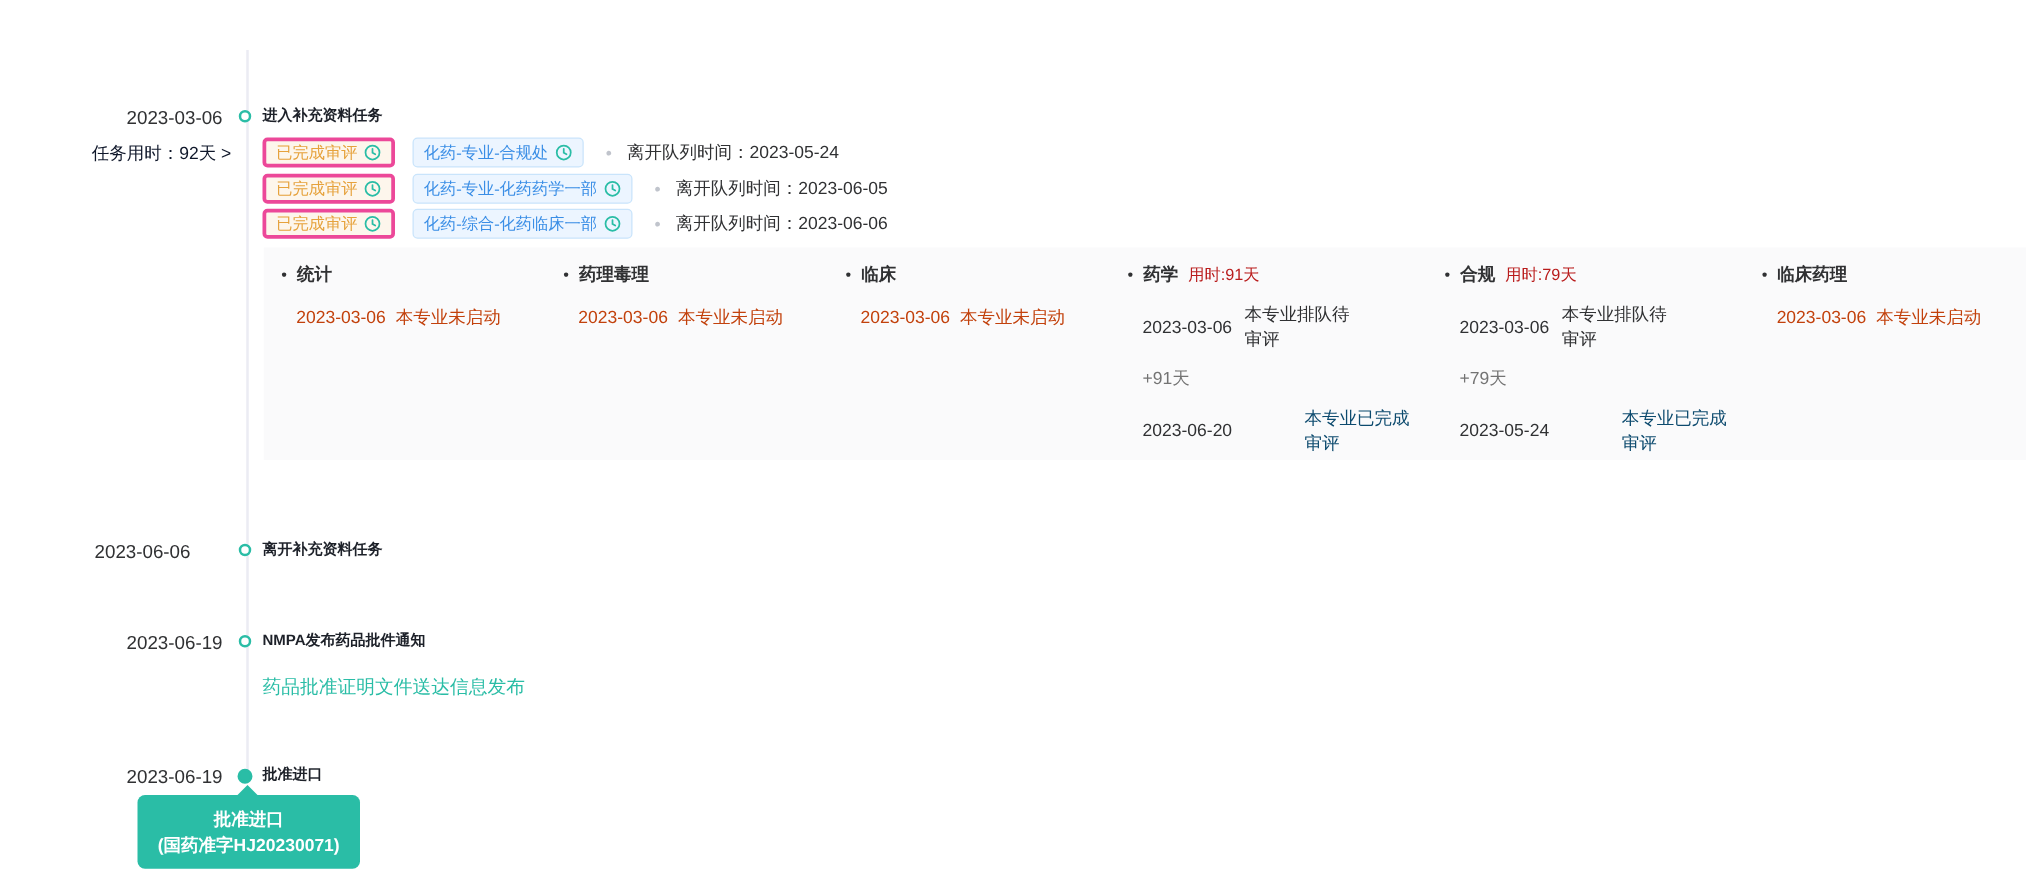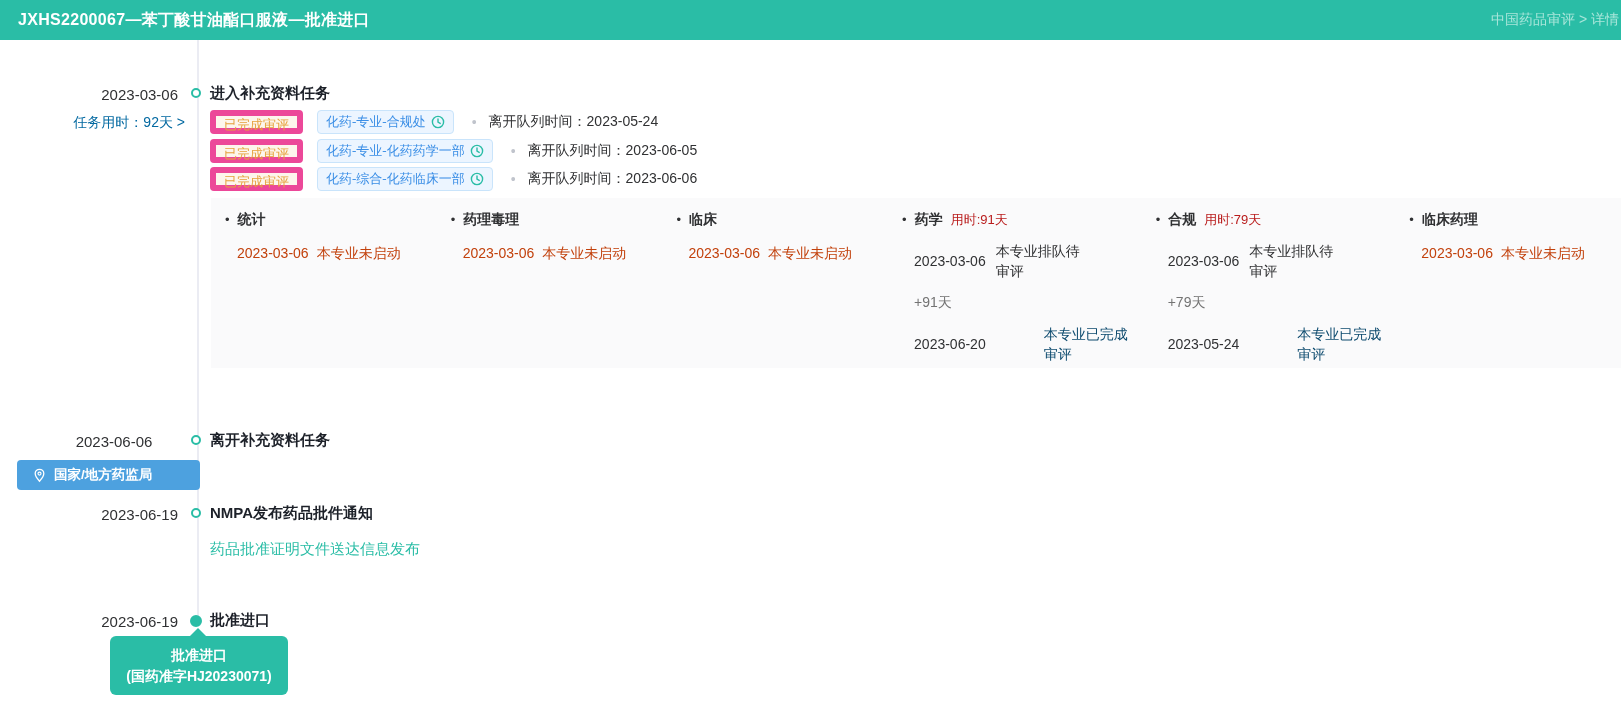--- a/index.html
+++ b/index.html
@@ -12,29 +12,29 @@
   .header-title { color:#ffffff; font-weight:bold; font-size:16px; letter-spacing:0.3px; white-space:nowrap; }
   .header-breadcrumb { color:#A9E6DA; font-size:14px; white-space:nowrap; margin-right:-16px; }
 
   
   .vline { position:absolute; left:197px; top:40px; width:2px; height:578px; background:#EBECF3; }
   .marker { position:absolute; left:191px; width:10px; height:10px; border-radius:50%;
             background:#fff; border:2px solid #2ABDA6; }
   .marker.filled { background:#2ABDA6; border-color:#2ABDA6; width:12px; height:12px; left:190px; }
 
   .tl-date { position:absolute; left:50px; width:128px; text-align:right; font-size:15px; color:#303133; }
-  .tl-title { position:absolute; left:210px; font-size:15px; font-weight:bold; color:#1d2129; white-space:nowrap; }
-
-  .duration { position:absolute; left:40px; width:145px; text-align:right; font-size:14px; color:#0369a1; }
+  .tl-title { position:absolute; left:210px; font-size:12px; font-weight:bold; color:#1d2129; white-space:nowrap; }
+
+  .duration { position:absolute; left:40px; width:145px; text-align:right; font-size:14px; color:#0f172a; }
 
   
   .queue-row { position:absolute; left:210px; display:flex; align-items:center; height:24px; }
   .badge { display:inline-flex; align-items:center; gap:5px; height:24px; padding:0 8px;
            border-radius:4px; font-size:13px; white-space:nowrap; }
-  .badge.warn { color:#E6A23C; background:#FDF6EC; border:6px solid #ec4899;flex-direction:column; }
+  .badge.warn { color:#E6A23C; background:#FDF6EC; border:3px solid #ec4899; }
   .badge.info { color:#3A8EE6; background:#ECF5FF; border:1px solid #C9E4FB; margin-left:14px;font-family:Liberation Serif, serif; }
   .clock { width:14px; height:14px; display:block; }
   .sep-dot { color:#C0C4CC; font-size:14px; margin:0 12px 0 18px; }
   .leave-text { font-size:14px; color:#303133; white-space:nowrap; }
 
   
   .panel { position:absolute; left:211px; top:198px; width:1410px; height:170px; background:#FAFAFB;
            display:flex; }
   .col { flex:1; padding:13px 10px 0 14px; }
   .col-head { display:flex; align-items:baseline; gap:8px; }
@@ -65,24 +65,20 @@
              line-height:1.5; text-align:center; }
   .tooltip::before { content:""; position:absolute; top:-8px; left:80px; width:0; height:0;
              border-left:8px solid transparent; border-right:8px solid transparent;
              border-bottom:8px solid #2ABDA6; }
 </style>
 </head>
 <body>
 
 <div class="page">
 
-  <div class="header">
-    <div class="header-title">JXHS2200067—苯丁酸甘油酯口服液—批准进口</div>
-    <div class="header-breadcrumb">中国药品审评 &gt; 详情</div>
-  </div>
 
   <div class="vline"></div>
 
   <div class="tl-date" style="top:86px;">2023-03-06</div>
   <div class="marker" style="top:88px;"></div>
   <div class="tl-title" style="top:84px;">进入补充资料任务</div>
   <div class="duration" style="top:114px;">任务用时：92天 &gt;</div>
 
   <div class="queue-row" style="top:110px;">
     <span class="badge warn">
@@ -228,27 +224,20 @@
         </div>
       </div>
     </div>
 
   </div>
 
   <div class="tl-date" style="top:433px;text-align:center;">2023-06-06</div>
   <div class="marker" style="top:435px;"></div>
   <div class="tl-title" style="top:431px;">离开补充资料任务</div>
 
-  <div class="org-badge">
-    <svg class="pin" viewBox="0 0 15 15">
-      <path d="M7.5 1.3c-2.4 0-4.3 1.9-4.3 4.3 0 3 4.3 7.6 4.3 7.6s4.3-4.6 4.3-7.6c0-2.4-1.9-4.3-4.3-4.3z" fill="none" stroke="#ffffff" stroke-width="1.3"></path>
-      <circle cx="7.5" cy="5.6" r="1.5" fill="none" stroke="#ffffff" stroke-width="1.2"></circle>
-    </svg>
-    <span>国家/地方药监局</span>
-  </div>
 
   <div class="tl-date" style="top:506px;">2023-06-19</div>
   <div class="marker" style="top:508px;"></div>
   <div class="tl-title" style="top:504px;">NMPA发布药品批件通知</div>
   <div class="tl-link">药品批准证明文件送达信息发布</div>
 
   <div class="tl-date" style="top:613px;">2023-06-19</div>
   <div class="marker filled" style="top:615px;"></div>
   <div class="tl-title" style="top:611px;">批准进口</div>
 

